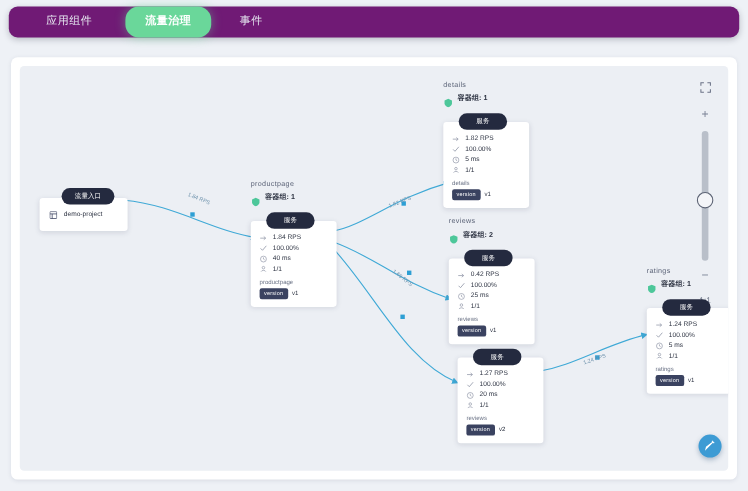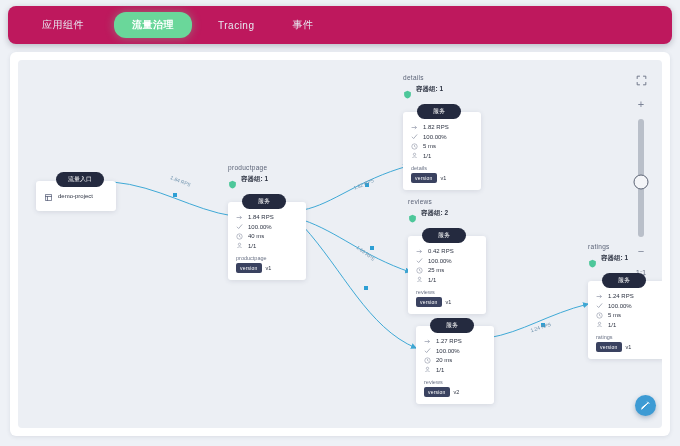--- a/index.html
+++ b/index.html
@@ -6,23 +6,23 @@
   body{
     width:680px;height:446px;
     background:#eef1f6;
     font-family:"Liberation Sans","DejaVu Sans",sans-serif;
     overflow:hidden;
     position:relative;
   }
 
   
   .navbar{
-    position:absolute;left:8px;top:6px;width:664px;height:38px;
-    background:#be185d;border-radius:8px;
-    display:flex;align-items:center;
+    position:absolute;left:8px;top:6px;width:664px;height:28px;
+    background:#701a75;border-radius:8px;
+    display:flex;
     box-shadow:0 2px 6px rgba(20,25,45,.25);
   }
   .nav-tab{
     font-size:10px;color:#e7eaf2;
     padding:6px 12px;margin-left:14px;border-radius:12px;
     white-space:nowrap;cursor:pointer;letter-spacing:.5px;
   }
   .nav-tab:first-child{margin-left:22px;}
   .nav-tab.active{
     background:#6ad79a;color:#ffffff;font-weight:bold;
@@ -121,21 +121,20 @@
   .edge-label{
     position:absolute;font-size:5px;color:#6f93ad;white-space:nowrap;
   }
 </style>
 </head>
 <body>
 
 <div class="navbar">
   <div class="nav-tab">应用组件</div>
   <div class="nav-tab active">流量治理</div>
-  <div class="nav-tab">Tracing</div>
   <div class="nav-tab">事件</div>
 </div>
 
 <div class="canvas-outer">
   <div class="canvas">
 
     <svg class="edges">
       <defs>
         <marker id="ah" markerWidth="6" markerHeight="6" refX="5" refY="3" orient="auto">
           <path d="M0,0 L6,3 L0,6 z" fill="#3fa9d6"></path>

